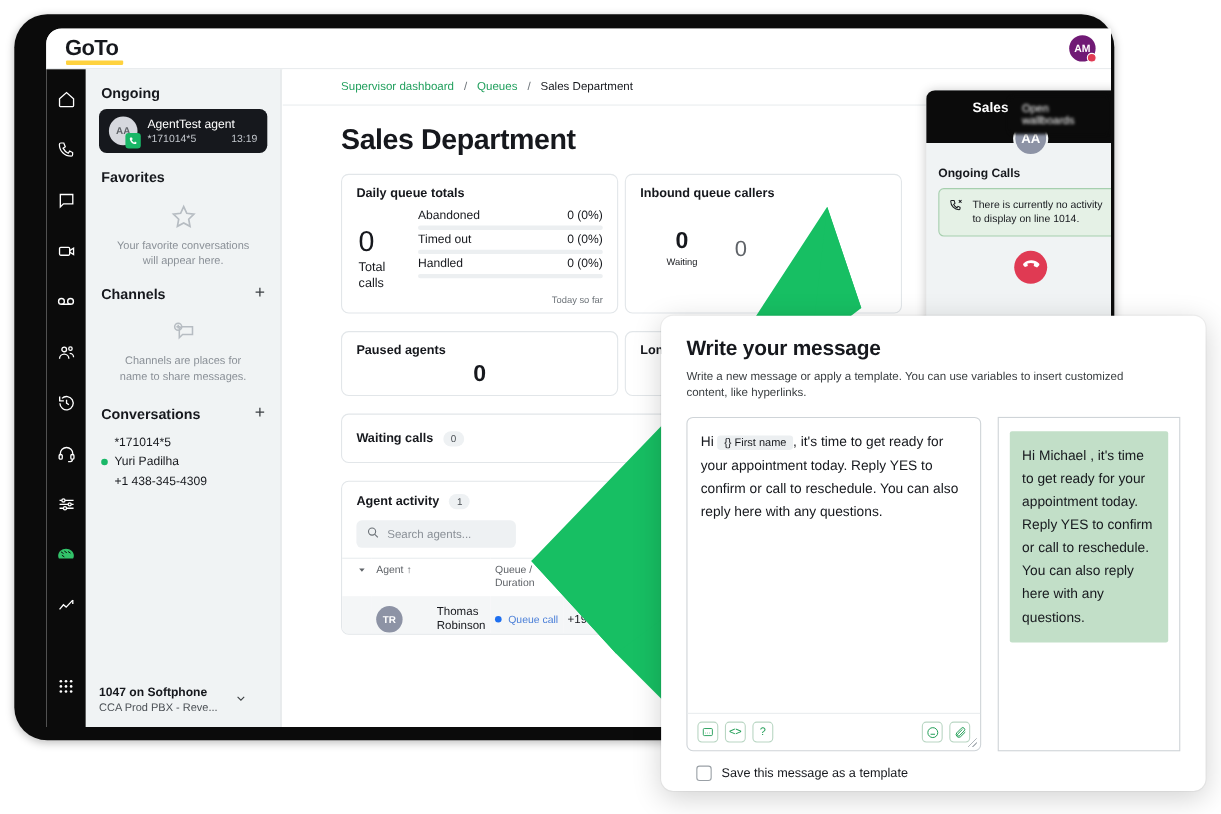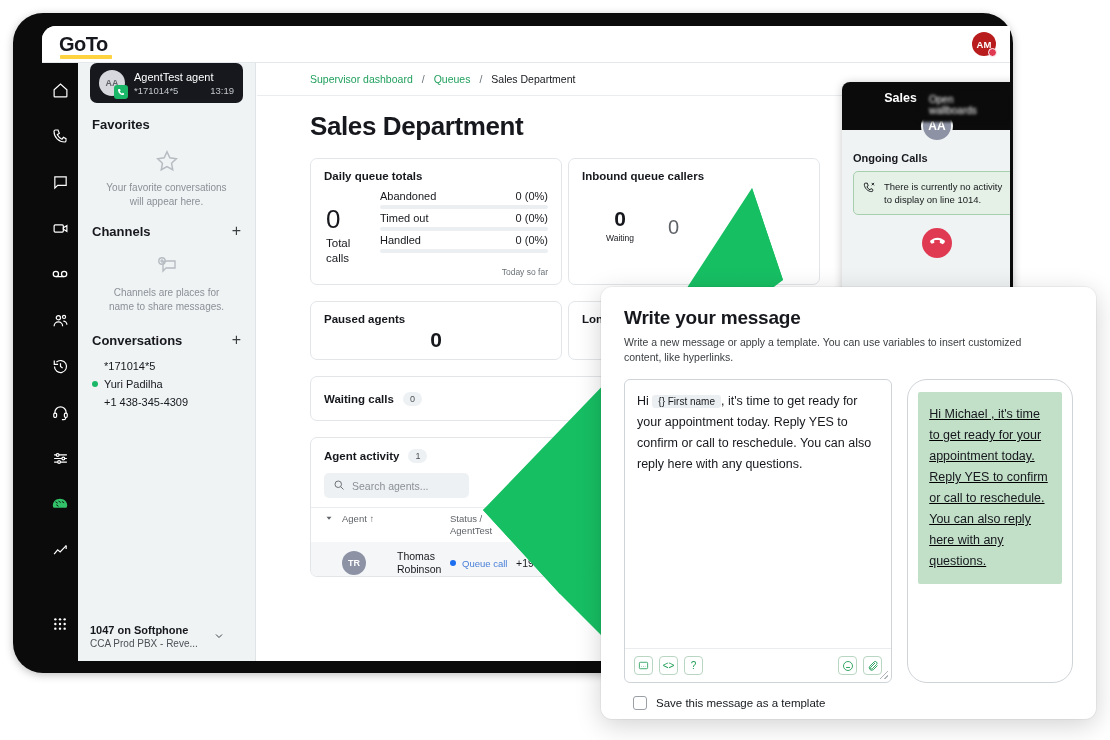--- a/index.html
+++ b/index.html
@@ -45,21 +45,21 @@
     font-family: "Liberation Sans", sans-serif;
   }
   .goto-logo::after {
     content: ""; position: absolute;
     left: 1px; bottom: -5px; width: 52px; height: 4px;
     background: #ffd23f; border-radius: 1px;
   }
   .topbar-right { margin-left: auto; margin-right: 14px; position: relative; }
   .avatar-top {
     width: 24px; height: 24px; border-radius: 50%;
-    background: #b91c1c; color: #fff;
+    background: #701a75; color: #fff;
     font-size: 9.5px; font-weight: bold;
     display: flex; align-items: center; justify-content: center;
   }
   .avatar-top .presence {
     position: absolute; right: -1px; bottom: -1px;
     width: 9px; height: 9px; border-radius: 50%;
     background: #e03a53; border: 1.5px solid #fff;
   }
 
   
@@ -350,23 +350,22 @@
   }
   .tool-right { margin-left: auto; display: flex; }
   .tool-right .tool-btn { margin-right: 0; margin-left: 6px; }
   .resize-grip {
     position: absolute; right: 3px; bottom: 3px;
     width: 8px; height: 8px;
     background: linear-gradient(135deg, transparent 0 45%, #b0b6bb 45% 55%, transparent 55% 72%, #b0b6bb 72% 82%, transparent 82%);
   }
   .preview {
     width: 170px; height: 304px;
-    border: 1px solid #cfd4d8; border-radius: 20px;
+    border: 1px solid #cfd4d8; border-radius: 0;
     padding: 12px 10px;
-    text-decoration: underline;
   }
   .bubble {
     background: #c2dfc8; border-radius: 2px;
     padding: 12px 11px; font-size: 12.5px; line-height: 21px; color: #16181d;
   }
   .msg-check { display: flex; align-items: center; margin-top: 13px; }
   .checkbox {
     width: 14px; height: 14px; border: 1px solid #9aa0a6; border-radius: 3px;
     background: #fff;
   }
@@ -472,20 +471,23 @@
               <circle cx="19" cy="12" r="1.8"></circle>
               <circle cx="5" cy="19" r="1.8"></circle>
               <circle cx="12" cy="19" r="1.8"></circle>
               <circle cx="19" cy="19" r="1.8"></circle>
             </svg>
         </div>
       </div>
 
       <div class="convpanel">
 
+        <div class="cp-head">
+          <span>Ongoing</span>
+        </div>
 
         <div class="ongoing-card">
           <div class="oc-avatar">
             <span>AA</span>
             <span class="callbadge">
               <svg width="8" height="8" viewBox="0 0 24 24" fill="#fff">
                   <path d="M5 3c-1 0-2 1-2 2 0 9 7 16 16 16 1 0 2-1 2-2v-3l-4-2-2 3c-3-1.5-5.5-4-7-7l3-2-2-5z"></path>
                 </svg>
             </span>
           </div>
@@ -657,21 +659,21 @@
                   <th class="th-caret">
                     <svg width="10" height="10" viewBox="0 0 24 24" fill="currentColor">
                         <path d="M6 9h12l-6 7z"></path>
                       </svg>
                   </th>
                   <th class="th-agent">
                     <span>Agent</span>
                     <span> ↑</span>
                   </th>
                   <th class="th-status">
-                    <span>Status / AgentTest</span>
+                    <span>Queue / Duration</span>
                   </th>
                   <th class="th-id">
                     <span>ID / Phone number</span>
                   </th>
                   <th></th>
                 </tr>
               </thead>
               <tbody>
                 <tr>
                   <td></td>

